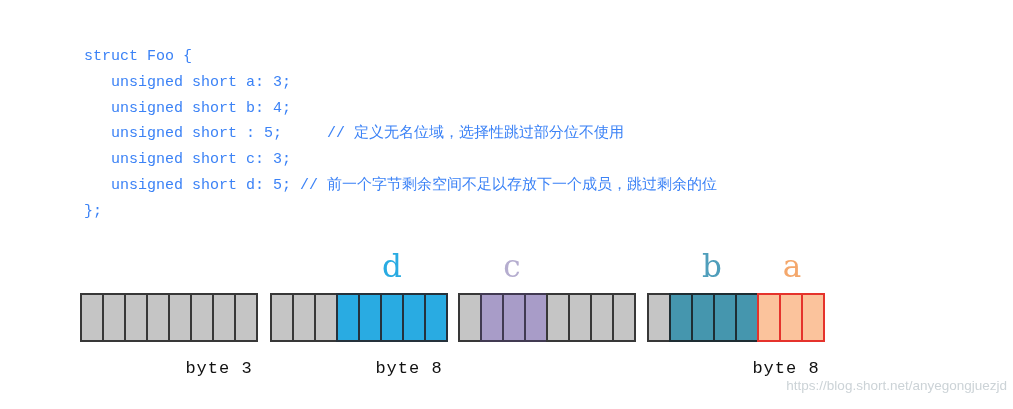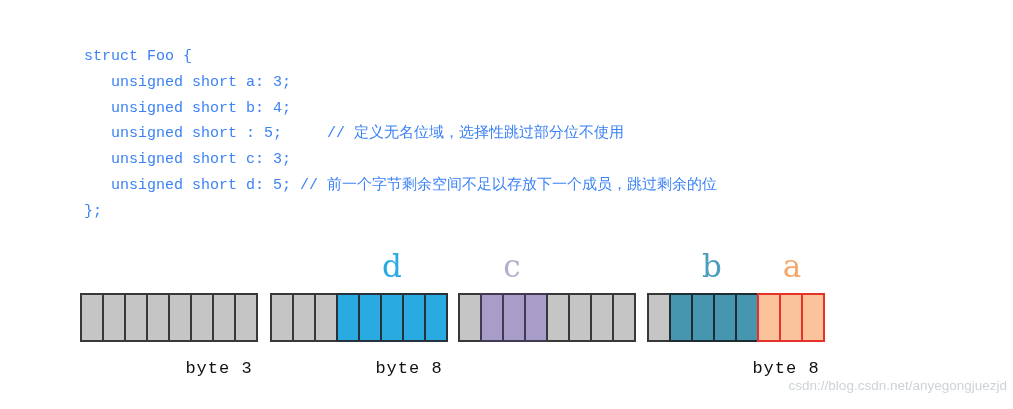--- a/index.html
+++ b/index.html
@@ -119,14 +119,14 @@
         <div class="bit-cell" style="background: rgb(251, 195, 156); border-color: rgb(229, 51, 44); z-index: 2;"></div>
         <div class="bit-cell" style="background: rgb(251, 195, 156); border-color: rgb(229, 51, 44); z-index: 2;"></div>
         <div class="bit-cell" style="background: rgb(251, 195, 156); border-color: rgb(229, 51, 44); z-index: 2;"></div>
       </div>
       <div class="byte-label" style="left: 697px;">byte 8</div>
       <div class="field-label" style="left: 392px; color: rgb(41, 171, 226);">d</div>
       <div class="field-label" style="left: 512px; color: rgb(181, 173, 207);">c</div>
       <div class="field-label" style="left: 712px; color: rgb(79, 158, 187);">b</div>
       <div class="field-label" style="left: 792px; color: rgb(244, 167, 107);">a</div>
     </div>
-  <div class="watermark">csdn://blog.csdn.net/anyegongjuezjd</div>
+  <div class="watermark">https://blog.short.net/anyegongjuezjd</div>
 </div>
 
 </body></html>

